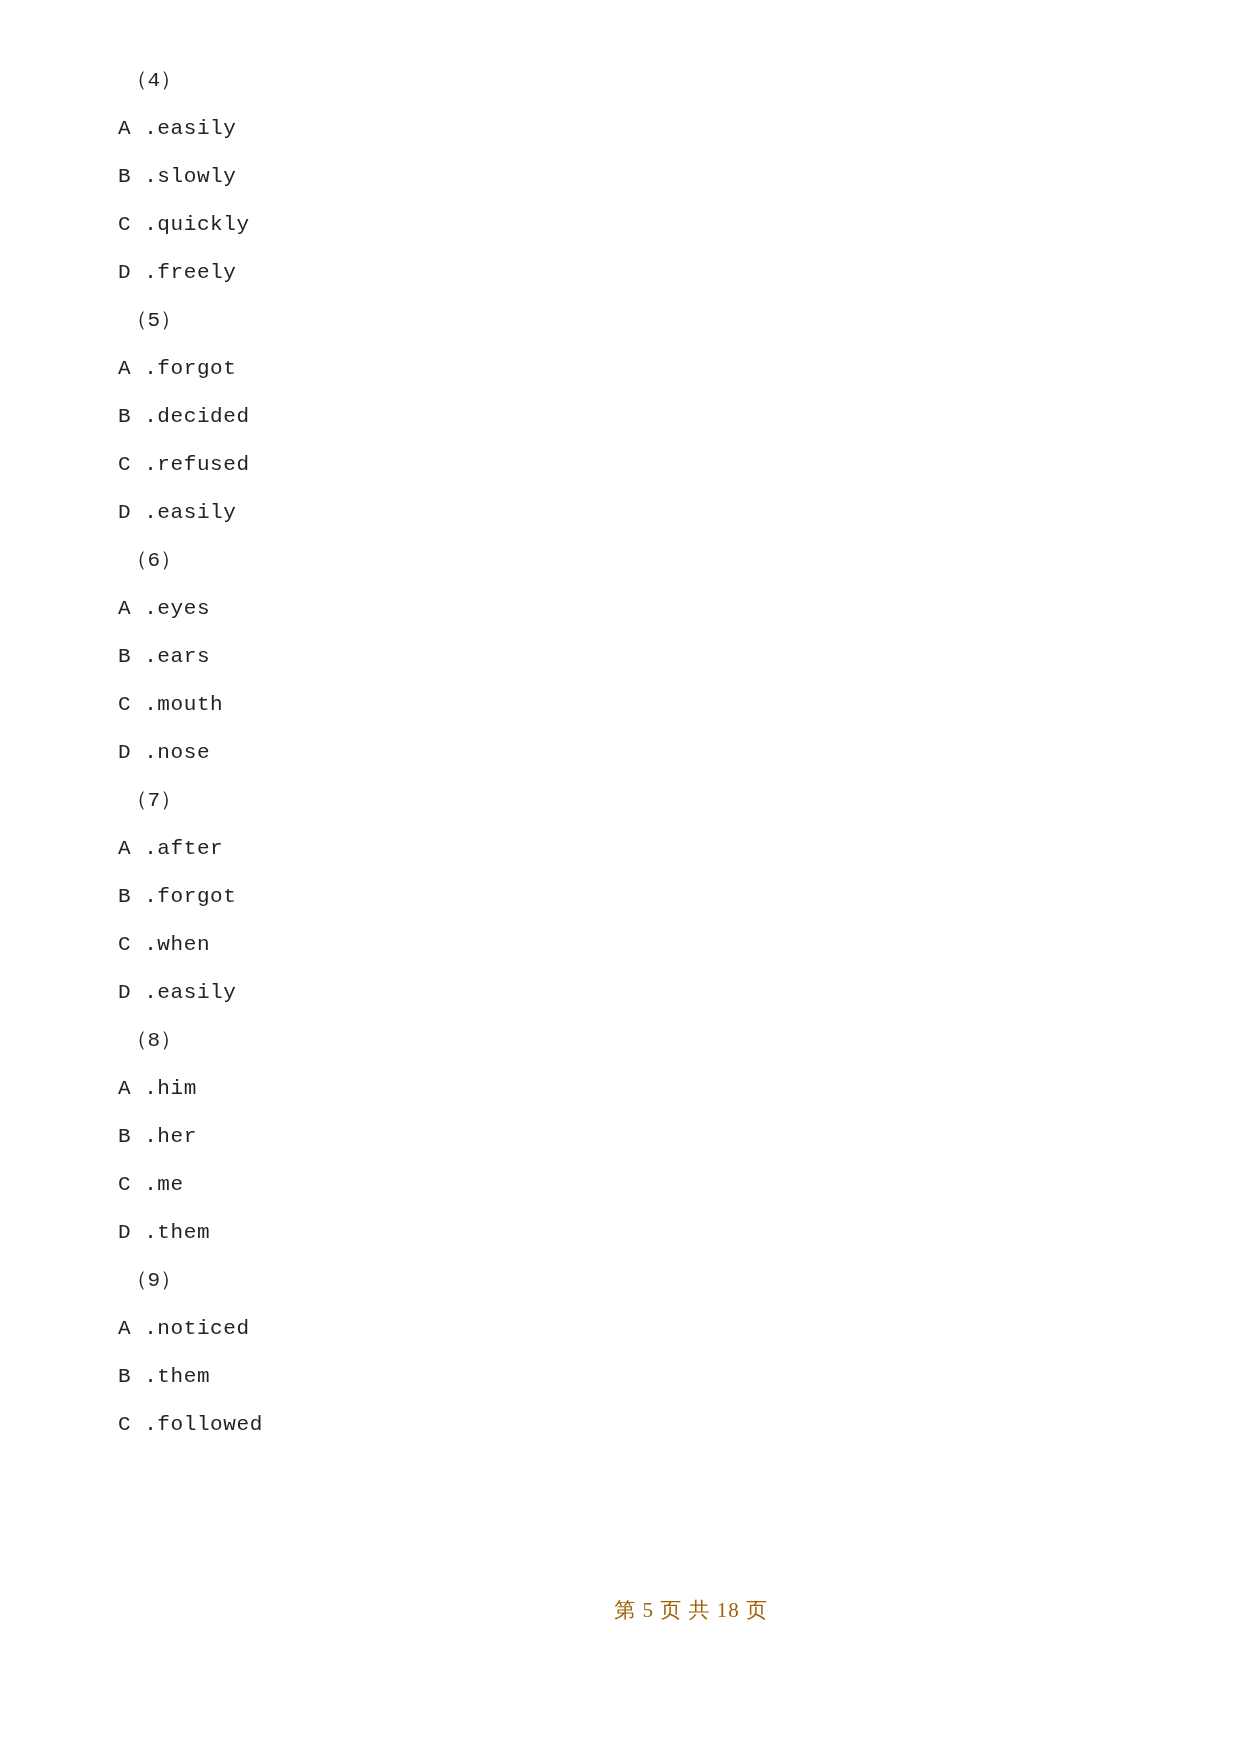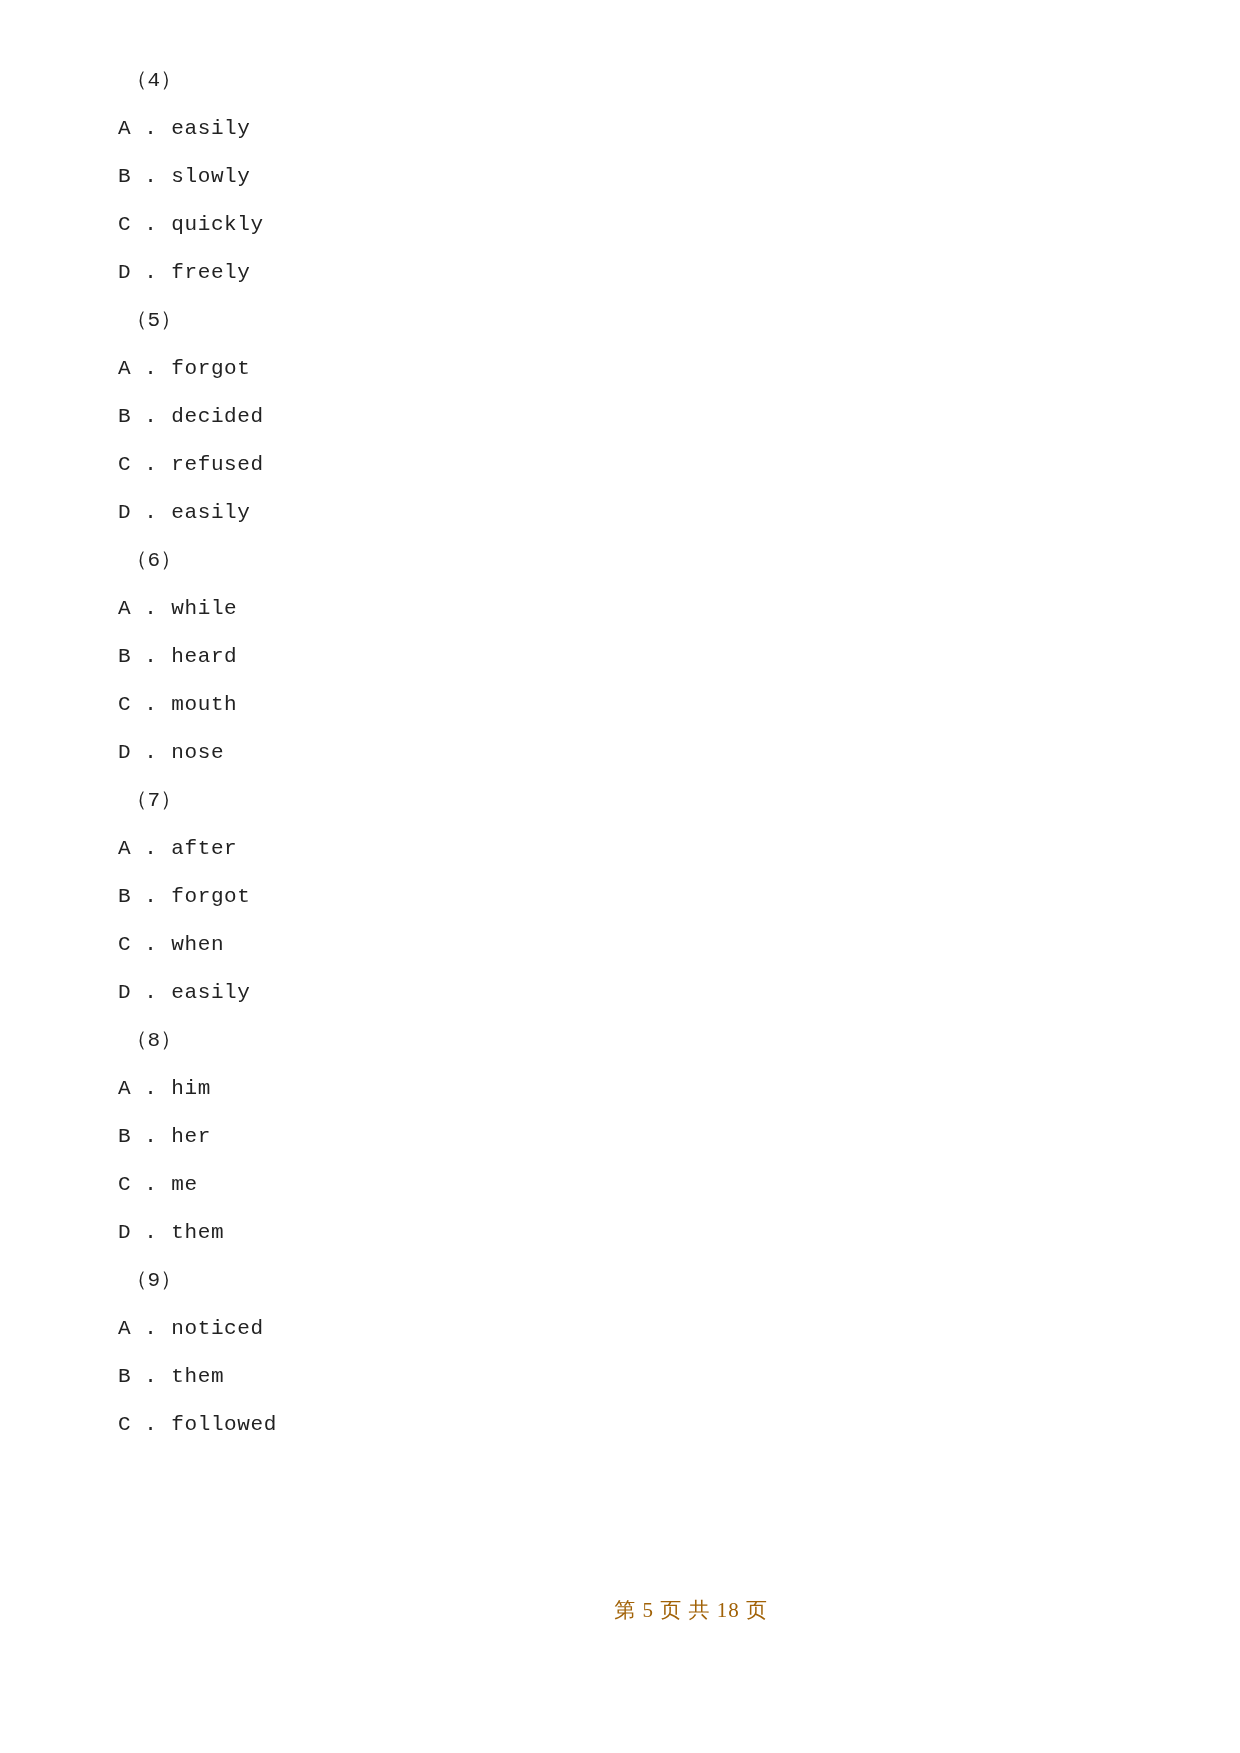--- a/index.html
+++ b/index.html
@@ -48,21 +48,20 @@
   }
   .option .opt-letter {
     display: inline-block;
     white-space: pre;
     letter-spacing: 0.5px;
   }
   .option .opt-text {
     display: inline-block;
     white-space: pre;
     letter-spacing: 0.6px;
-    margin-left: 14px;
   }
   .footer {
     position: absolute;
     left: 13px;
     top: 1596px;
     width: 1240px;
     text-align: center;
     font-size: 21px;
     color: #a16207;
     white-space: pre;
@@ -82,22 +81,22 @@
       <div class="option"><span class="opt-letter">A .</span><span class="opt-text">easily</span></div>
       <div class="option"><span class="opt-letter">B .</span><span class="opt-text">slowly</span></div>
       <div class="option"><span class="opt-letter">C .</span><span class="opt-text">quickly</span></div>
       <div class="option"><span class="opt-letter">D .</span><span class="opt-text">freely</span></div>
       <div class="q-number">（5）</div>
       <div class="option"><span class="opt-letter">A .</span><span class="opt-text">forgot</span></div>
       <div class="option"><span class="opt-letter">B .</span><span class="opt-text">decided</span></div>
       <div class="option"><span class="opt-letter">C .</span><span class="opt-text">refused</span></div>
       <div class="option"><span class="opt-letter">D .</span><span class="opt-text">easily</span></div>
       <div class="q-number">（6）</div>
-      <div class="option"><span class="opt-letter">A .</span><span class="opt-text">while</span></div>
-      <div class="option"><span class="opt-letter">B .</span><span class="opt-text">heard</span></div>
+      <div class="option"><span class="opt-letter">A .</span><span class="opt-text">eyes</span></div>
+      <div class="option"><span class="opt-letter">B .</span><span class="opt-text">ears</span></div>
       <div class="option"><span class="opt-letter">C .</span><span class="opt-text">mouth</span></div>
       <div class="option"><span class="opt-letter">D .</span><span class="opt-text">nose</span></div>
       <div class="q-number">（7）</div>
       <div class="option"><span class="opt-letter">A .</span><span class="opt-text">after</span></div>
       <div class="option"><span class="opt-letter">B .</span><span class="opt-text">forgot</span></div>
       <div class="option"><span class="opt-letter">C .</span><span class="opt-text">when</span></div>
       <div class="option"><span class="opt-letter">D .</span><span class="opt-text">easily</span></div>
       <div class="q-number">（8）</div>
       <div class="option"><span class="opt-letter">A .</span><span class="opt-text">him</span></div>
       <div class="option"><span class="opt-letter">B .</span><span class="opt-text">her</span></div>

